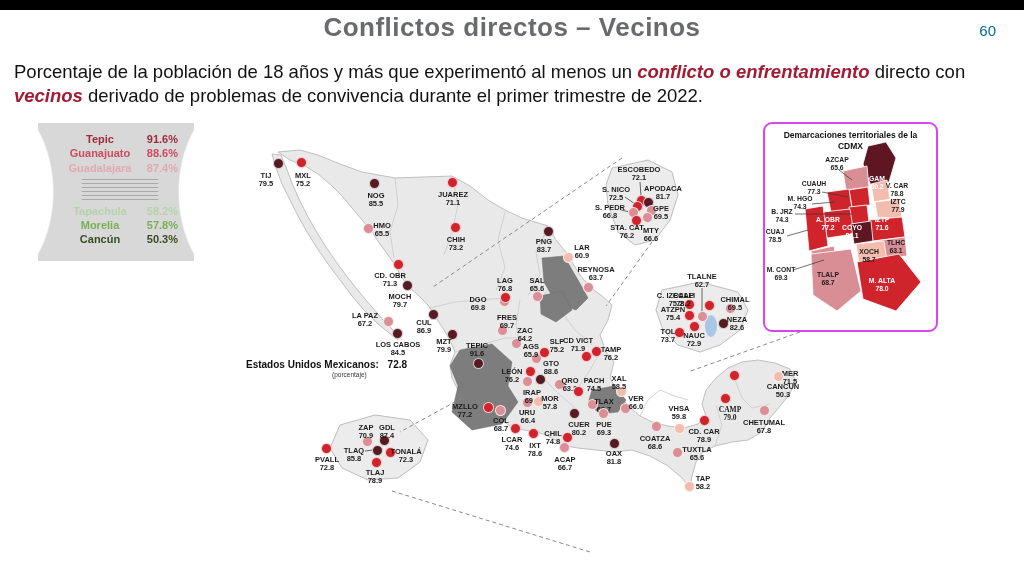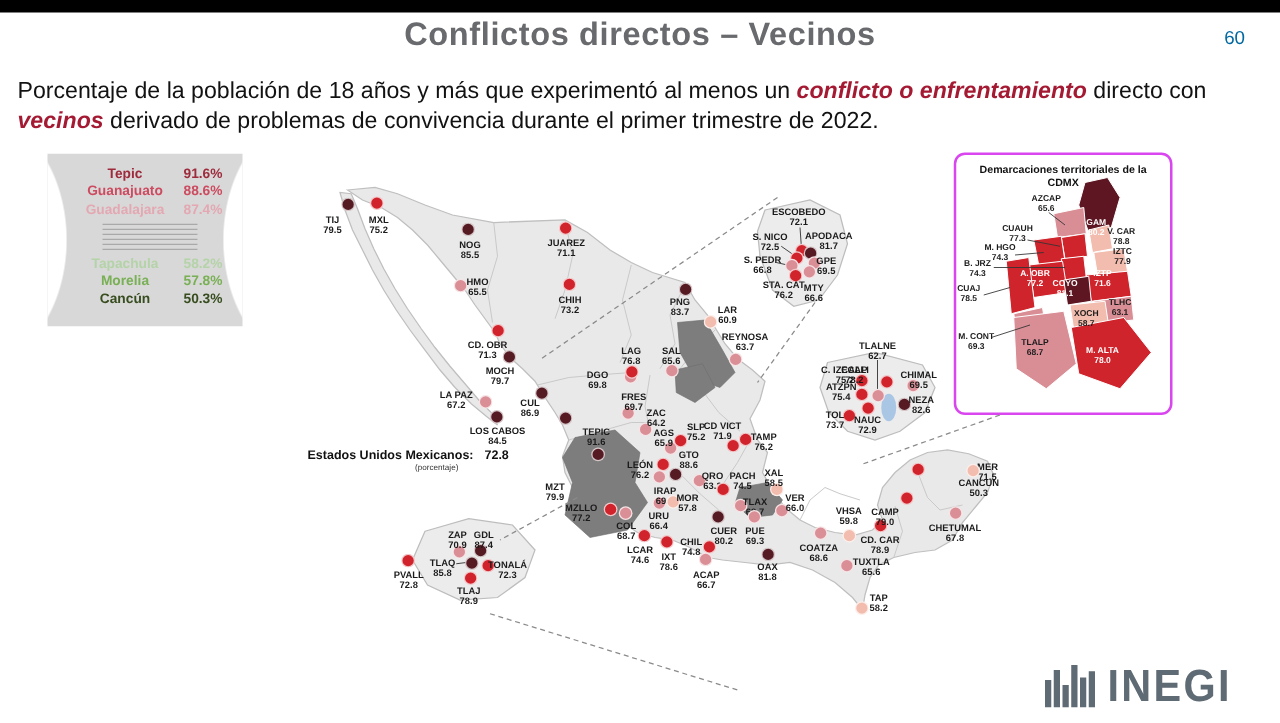--- a/index.html
+++ b/index.html
@@ -237,21 +237,21 @@
       <div class="clabel" style="left: 398px; top: 341px;">
         <div>LOS CABOS</div>
         <div>84.5</div>
       </div>
       <div class="dot" style="left: 427.5px; top: 308.5px; background: rgb(86, 26, 35);"></div>
       <div class="clabel" style="left: 424px; top: 319px;">
         <div>CUL</div>
         <div>86.9</div>
       </div>
       <div class="dot" style="left: 446.5px; top: 328.5px; background: rgb(86, 26, 35);"></div>
-      <div class="clabel" style="left: 444px; top: 338px; margin-top: 48px;">
+      <div class="clabel" style="left: 444px; top: 338px;">
         <div>MZT</div>
         <div>79.9</div>
       </div>
       <div class="dot" style="left: 472.5px; top: 357.5px; background: rgb(86, 26, 35);"></div>
       <div class="clabel" style="left: 477px; top: 342px;">
         <div>TEPIC</div>
         <div>91.6</div>
       </div>
       <div class="dot" style="left: 498.5px; top: 295.5px; background: rgb(218, 142, 150);"></div>
       <div class="clabel" style="left: 478px; top: 296px;">
@@ -382,21 +382,21 @@
       <div class="clabel" style="left: 465px; top: 403px;">
         <div>MZLLO</div>
         <div>77.2</div>
       </div>
       <div class="dot" style="left: 494.5px; top: 404.5px; background: rgb(218, 142, 150);"></div>
       <div class="clabel" style="left: 501px; top: 417px;">
         <div>COL</div>
         <div>68.7</div>
       </div>
       <div class="dot" style="left: 521.5px; top: 396.5px; background: rgb(218, 142, 150);"></div>
-      <div class="clabel" style="left: 527px; top: 409px;">
+      <div class="clabel" style="left: 527px; top: 409px; text-align: right;">
         <div>URU</div>
         <div>66.4</div>
       </div>
       <div class="dot" style="left: 524.5px; top: 365.5px; background: rgb(208, 35, 43);"></div>
       <div class="clabel" style="left: 512px; top: 368px;">
         <div>LEÓN</div>
         <div>76.2</div>
       </div>
       <div class="dot" style="left: 534.5px; top: 373.5px; background: rgb(86, 26, 35);"></div>
       <div class="clabel" style="left: 551px; top: 360px;">
@@ -532,21 +532,21 @@
       <div class="clabel" style="left: 697px; top: 446px;">
         <div>TUXTLA</div>
         <div>65.6</div>
       </div>
       <div class="dot" style="left: 683.5px; top: 480.5px; background: rgb(242, 189, 174);"></div>
       <div class="clabel" style="left: 703px; top: 475px;">
         <div>TAP</div>
         <div>58.2</div>
       </div>
       <div class="dot" style="left: 719.5px; top: 392.5px; background: rgb(208, 35, 43);"></div>
-      <div class="clabel" style="left: 708px; top: 406px;">
+      <div class="clabel" style="left: 730px; top: 406px; font-family: Liberation Serif, serif;">
         <div>CAMP</div>
         <div>79.0</div>
       </div>
       <div class="dot" style="left: 728.5px; top: 369.5px; background: rgb(208, 35, 43);"></div>
       <div class="clabel" style="left: 749px; top: 370px; margin-left: 41px;">
         <div>MER</div>
         <div>71.5</div>
       </div>
       <div class="dot" style="left: 772.5px; top: 370.5px; background: rgb(242, 189, 174);"></div>
       <div class="clabel" style="left: 783px; top: 383px;">
@@ -617,26 +617,13 @@
       <div class="ilabel" style="left: 828px; top: 271px;">
         <div>TLALP</div>
         <div>68.7</div>
       </div>
       <div class="ilabel white" style="left: 882px; top: 277px;">
         <div>M. ALTA</div>
         <div>78.0</div>
       </div>
     </div>
 
-  <div id="logo">
-    <svg width="44" height="34" viewBox="0 0 44 34">
-      <g fill="#5e6a74">
-        <rect x="0" y="12" width="5" height="22"></rect>
-        <rect x="7" y="4" width="5" height="30"></rect>
-        <rect x="14" y="16" width="5" height="18"></rect>
-        <rect x="21" y="0" width="5" height="34"></rect>
-        <rect x="28" y="10" width="5" height="24"></rect>
-        <rect x="35" y="5" width="5" height="29"></rect>
-      </g>
-    </svg>
-    <span id="logo-text">INEGI</span>
-  </div>
 </div>
 
 </body></html>

